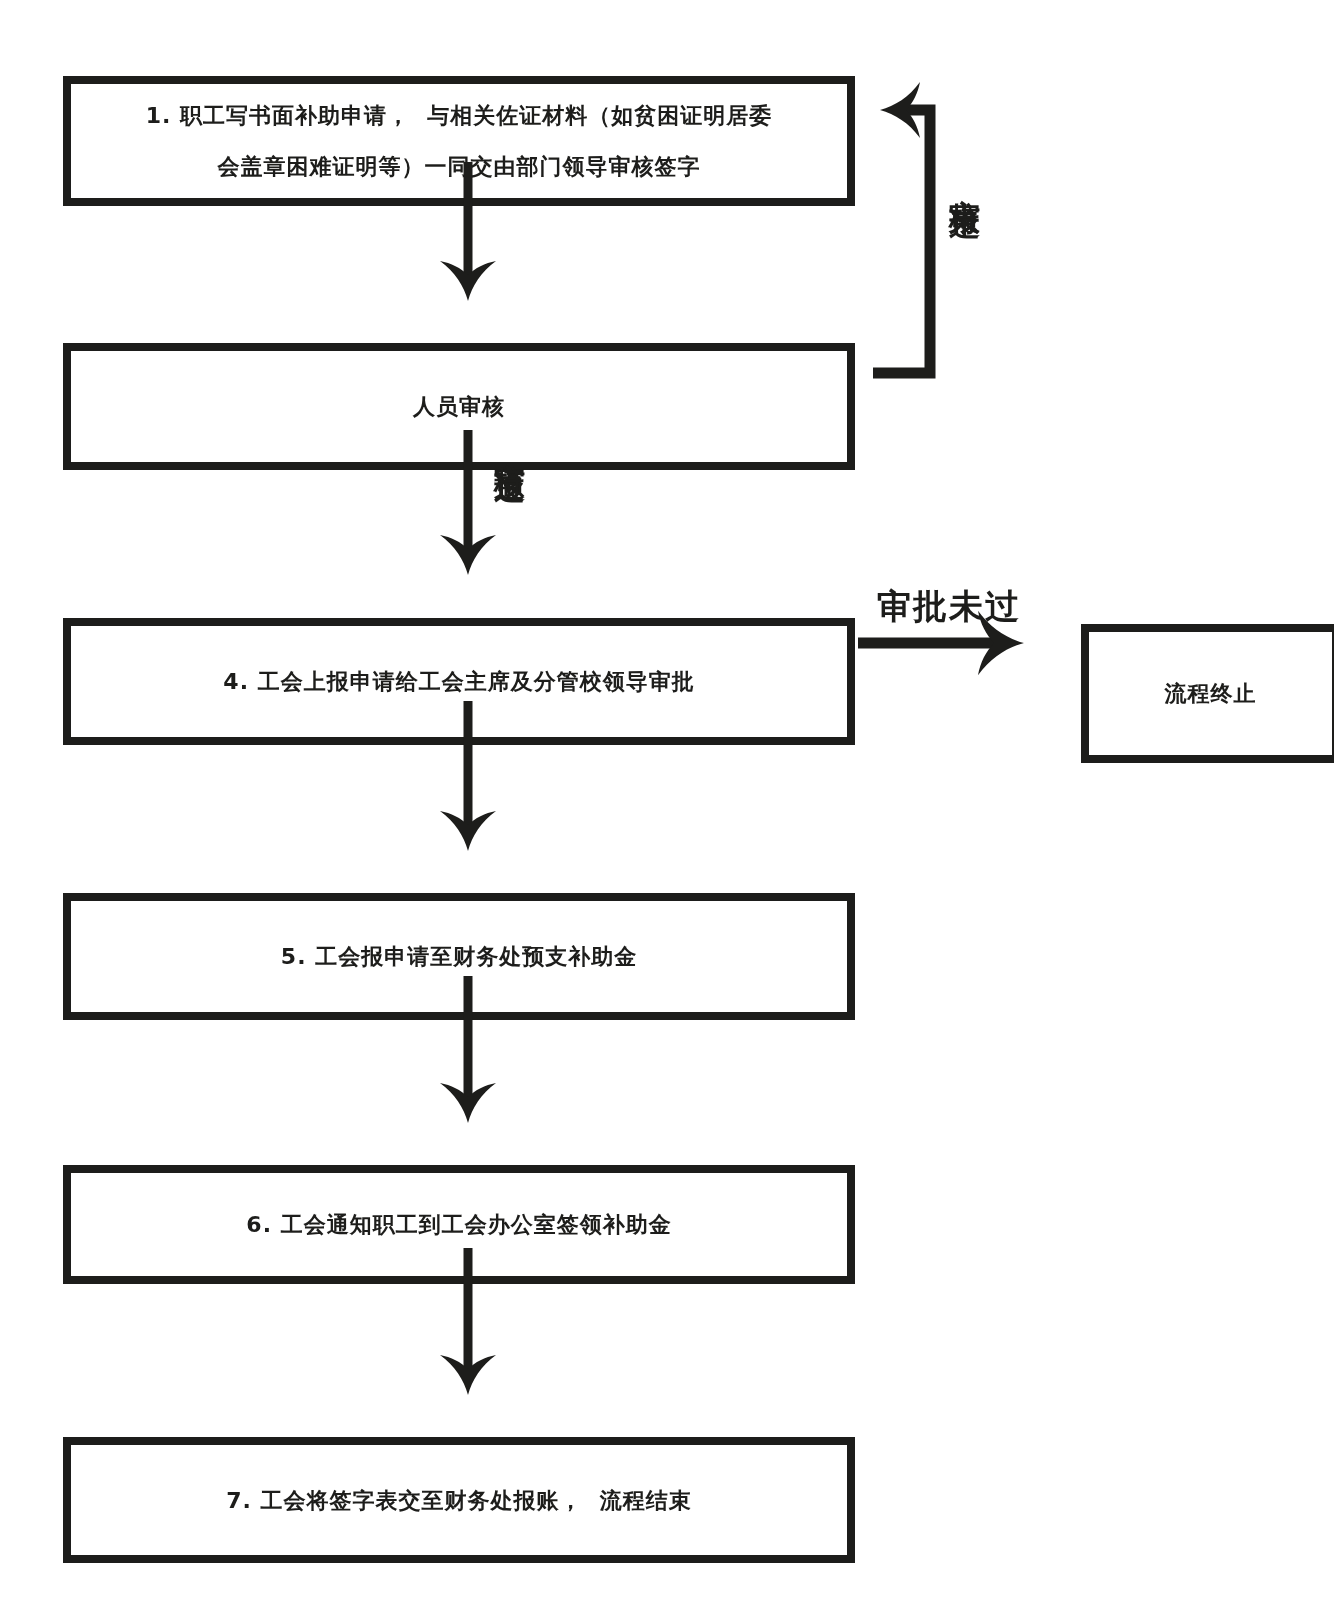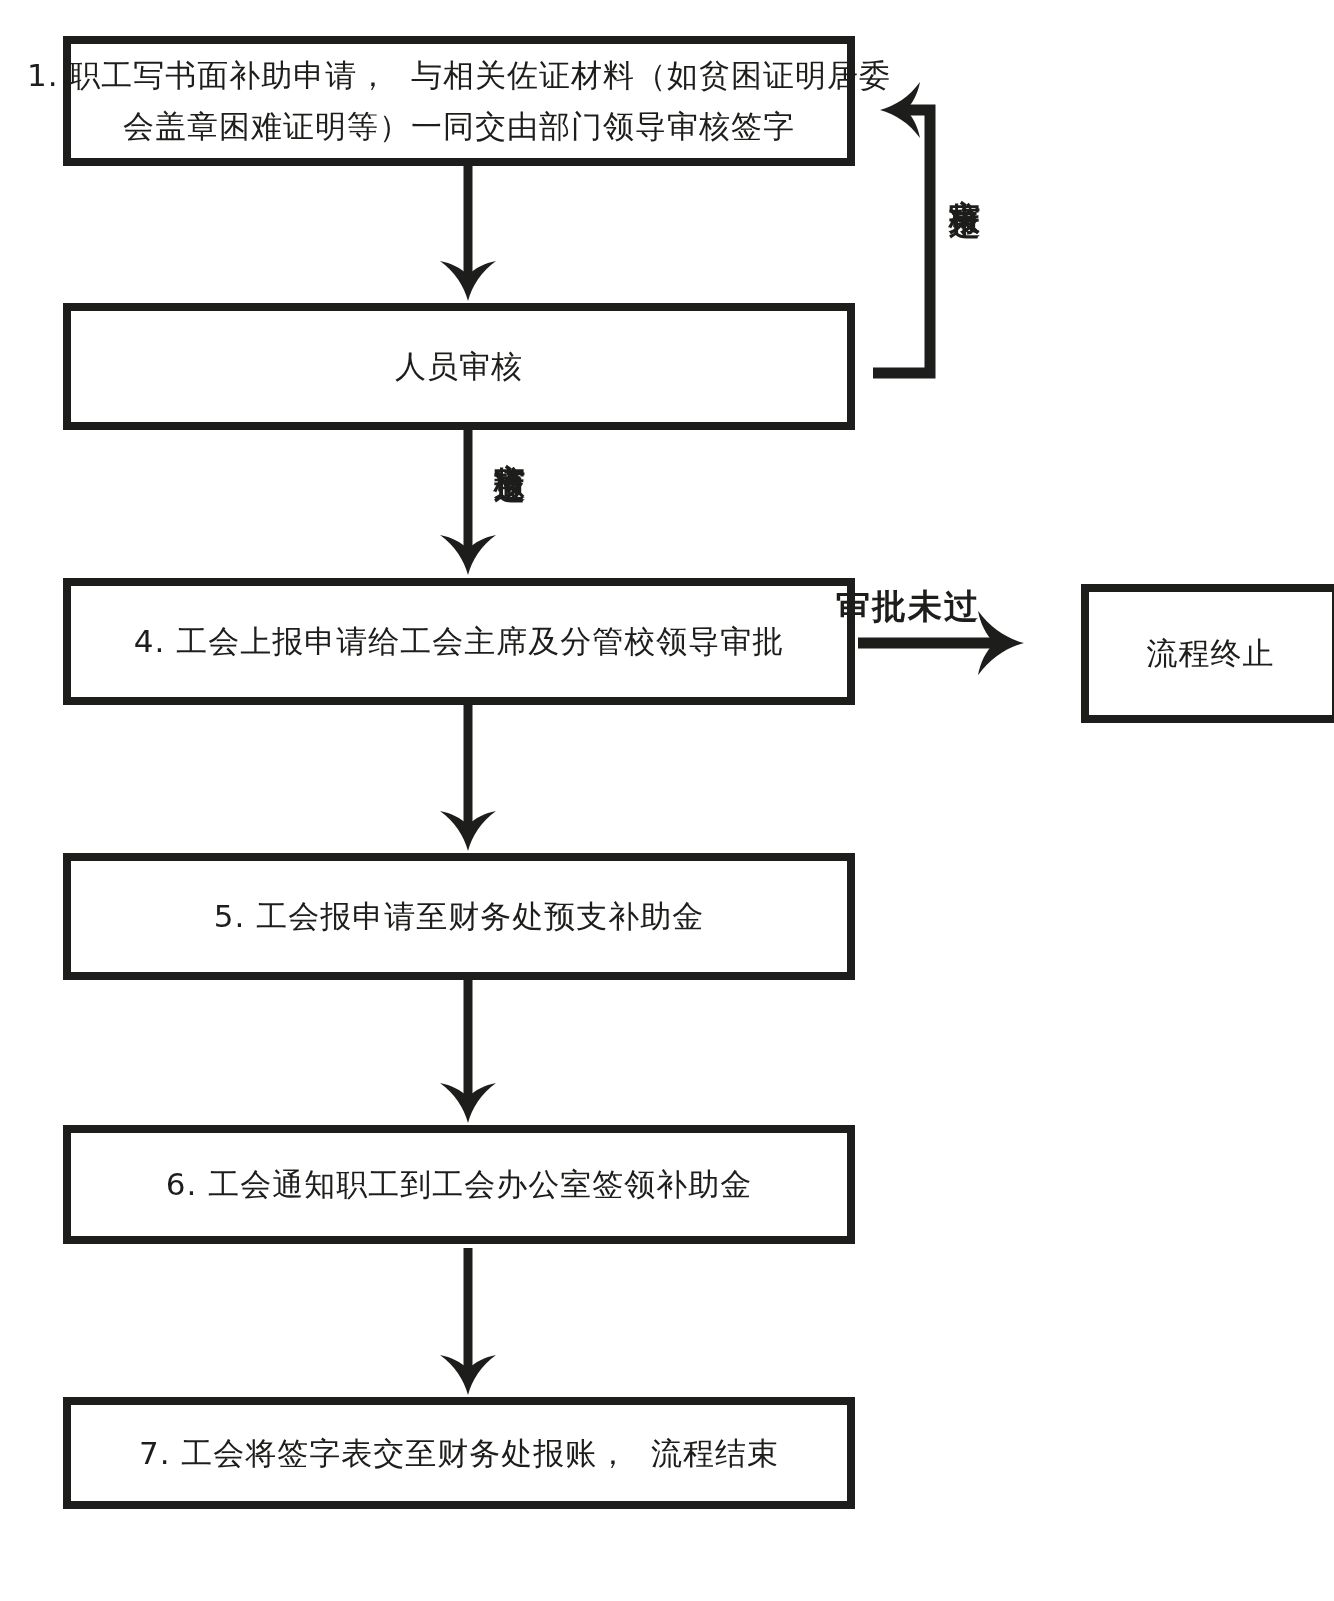--- a/index.html
+++ b/index.html
@@ -14,26 +14,27 @@
   }
   .box {
     position: absolute;
     box-sizing: border-box;
     border: 8px solid var(--ink);
     background: var(--bg);
     display: flex;
     flex-direction: column;
     justify-content: center;
     align-items: center;
-    font-weight: 400;
-    font-size: 31px;
+    font-weight: 700;
+    font-size: 22px;
     line-height: 51px;
     text-align: center;
     white-space: pre;
     letter-spacing: 1px;
+    margin-top: 40px;
   }
   .vlabel {
     position: absolute;
     writing-mode: vertical-rl;
     text-orientation: upright;
     font-weight: 700;
     font-size: 31px;
     letter-spacing: 3px;
     white-space: pre;
   }
@@ -69,33 +70,33 @@
 </div>
 
 <div class="box" style="left:63px; top:853px; width:792px; height:127px">
   <div>5. 工会报申请至财务处预支补助金</div>
 </div>
 
 <div class="box" style="left:63px; top:1125px; width:792px; height:119px">
   <div>6. 工会通知职工到工会办公室签领补助金</div>
 </div>
 
-<div class="box" style="left:63px; top:1397px; width:792px; height:112px">
+<div class="box" style="left:63px; top:1397px; width:792px; height:126px">
   <div>7. 工会将签字表交至财务处报账，  流程结束</div>
 </div>
 
 <div class="box" style="left:1081px; top:584px; width:259px; height:139px">
   <div>流程终止</div>
 </div>
 
 <div class="vlabel" style="left:944px; top:174px">审核未过</div>
 
 <div class="vlabel" style="left:489px; top:438px">审核通过</div>
 
-<div class="hlabel" style="left:836px; top:584px">审批未过</div>
+<div class="hlabel" style="left:877px; top:584px">审批未过</div>
 
 <svg class="overlay" viewBox="0 0 1334 1601" xmlns="http://www.w3.org/2000/svg">
   <defs>
     <path id="ah" d="M0,0 C-4,-15 -13,-29 -28,-40 C-17,-38 -7,-33 0,-26 C7,-33 17,-38 28,-40 C13,-29 4,-15 0,0 Z"></path>
   </defs>
 
   <g stroke="currentColor" fill="currentColor">
     <line x1="468" y1="162" x2="468" y2="278" stroke-width="9"></line>
     <use href="#ah" stroke="none" transform="translate(468,301)"></use>
   </g>

